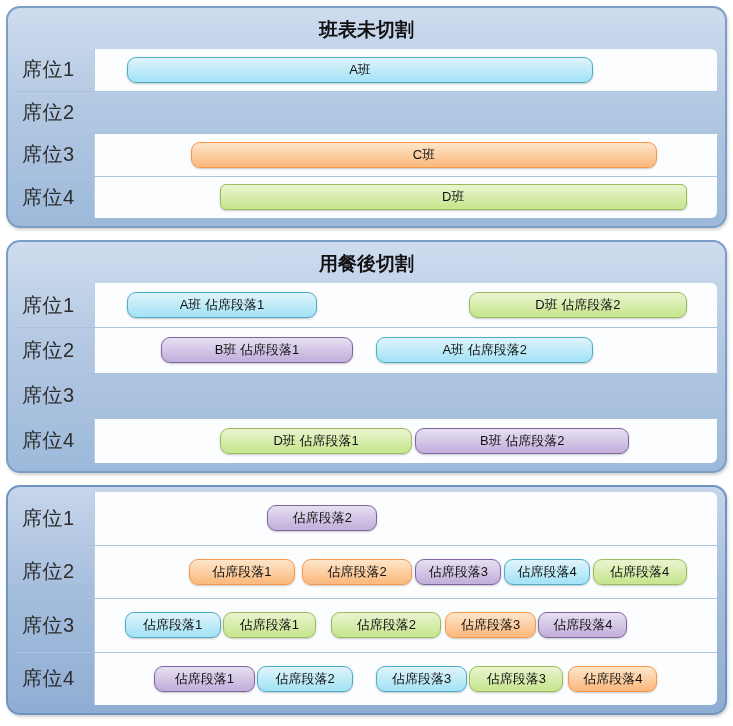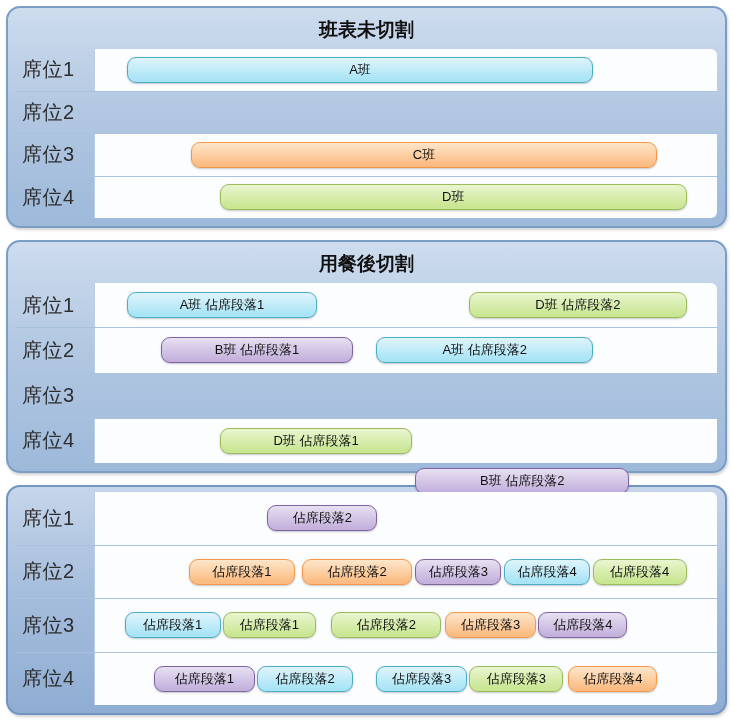--- a/index.html
+++ b/index.html
@@ -104,21 +104,21 @@
           <div class="row-label">席位3</div>
           <div class="row-track">
             <div class="bar" style="left: 15.4%; width: 75%; border-color: rgb(247, 150, 70); background: linear-gradient(rgb(253, 230, 202) 0%, rgb(251, 188, 131) 90%); text-align: right;">
               <span>C班</span>
             </div>
           </div>
         </div>
         <div class="row">
           <div class="row-label">席位4</div>
           <div class="row-track">
-            <div class="bar" style="left: 20.1%; width: 75%; border-color: rgb(155, 187, 89); background: linear-gradient(rgb(234, 245, 208) 0%, rgb(201, 230, 146) 90%);">
+            <div class="bar" style="left: 20.1%; width: 75%; border-color: rgb(155, 187, 89); background: linear-gradient(rgb(234, 245, 208) 0%, rgb(201, 230, 146) 90%); border-radius: 6px;">
               <span>D班</span>
             </div>
           </div>
         </div>
       </div>
   </div>
 
   <div class="panel p2">
     <div class="panel-title">用餐後切割</div>
     <div class="panel-body">
@@ -146,21 +146,21 @@
         </div>
         <div class="row">
           <div class="row-label">席位3</div>
         </div>
         <div class="row">
           <div class="row-label">席位4</div>
           <div class="row-track">
             <div class="bar" style="left: 20.1%; width: 30.9%; border-color: rgb(155, 187, 89); background: linear-gradient(rgb(234, 245, 208) 0%, rgb(201, 230, 146) 90%);">
               <span>D班 佔席段落1</span>
             </div>
-            <div class="bar" style="left: 51.5%; width: 34.4%; border-color: rgb(128, 100, 162); background: linear-gradient(rgb(231, 224, 241) 0%, rgb(196, 178, 221) 90%); margin-top: 40px;">
+            <div class="bar" style="left: 51.5%; width: 34.4%; border-color: rgb(128, 100, 162); background: linear-gradient(rgb(231, 224, 241) 0%, rgb(196, 178, 221) 90%);">
               <span>B班 佔席段落2</span>
             </div>
           </div>
         </div>
       </div>
   </div>
 
   <div class="panel p3">
     <div class="panel-body">
         <div class="row">

